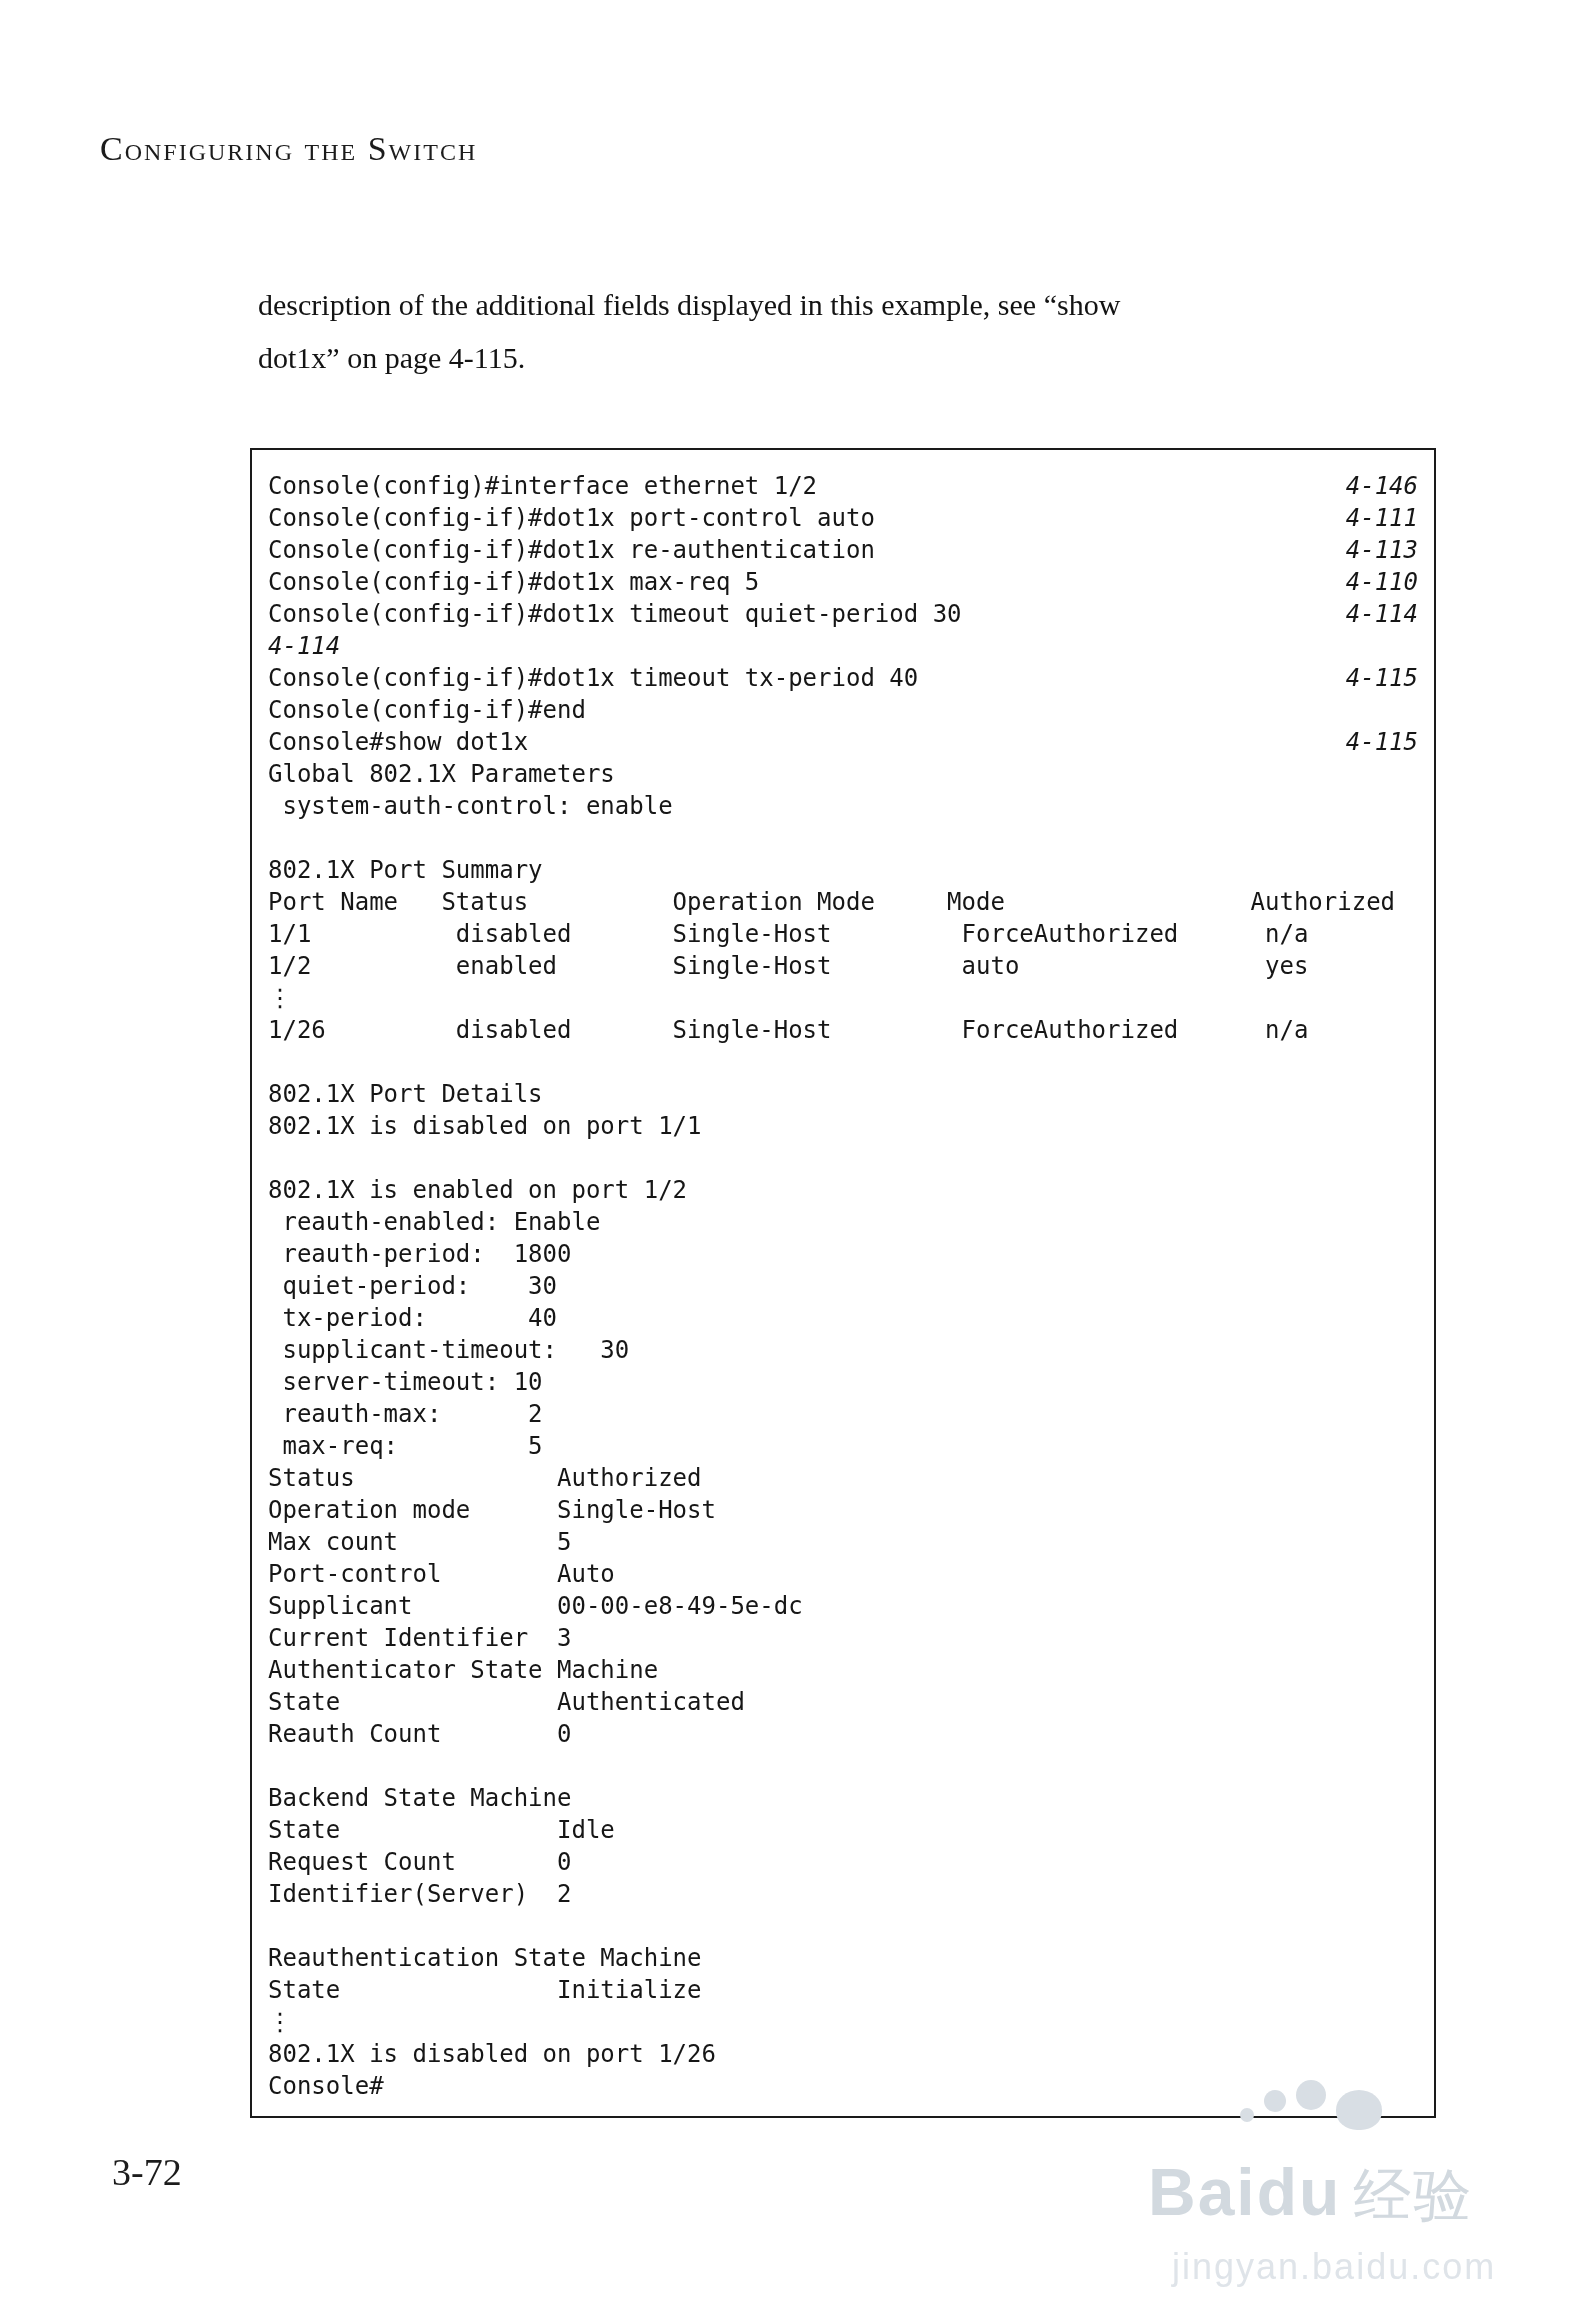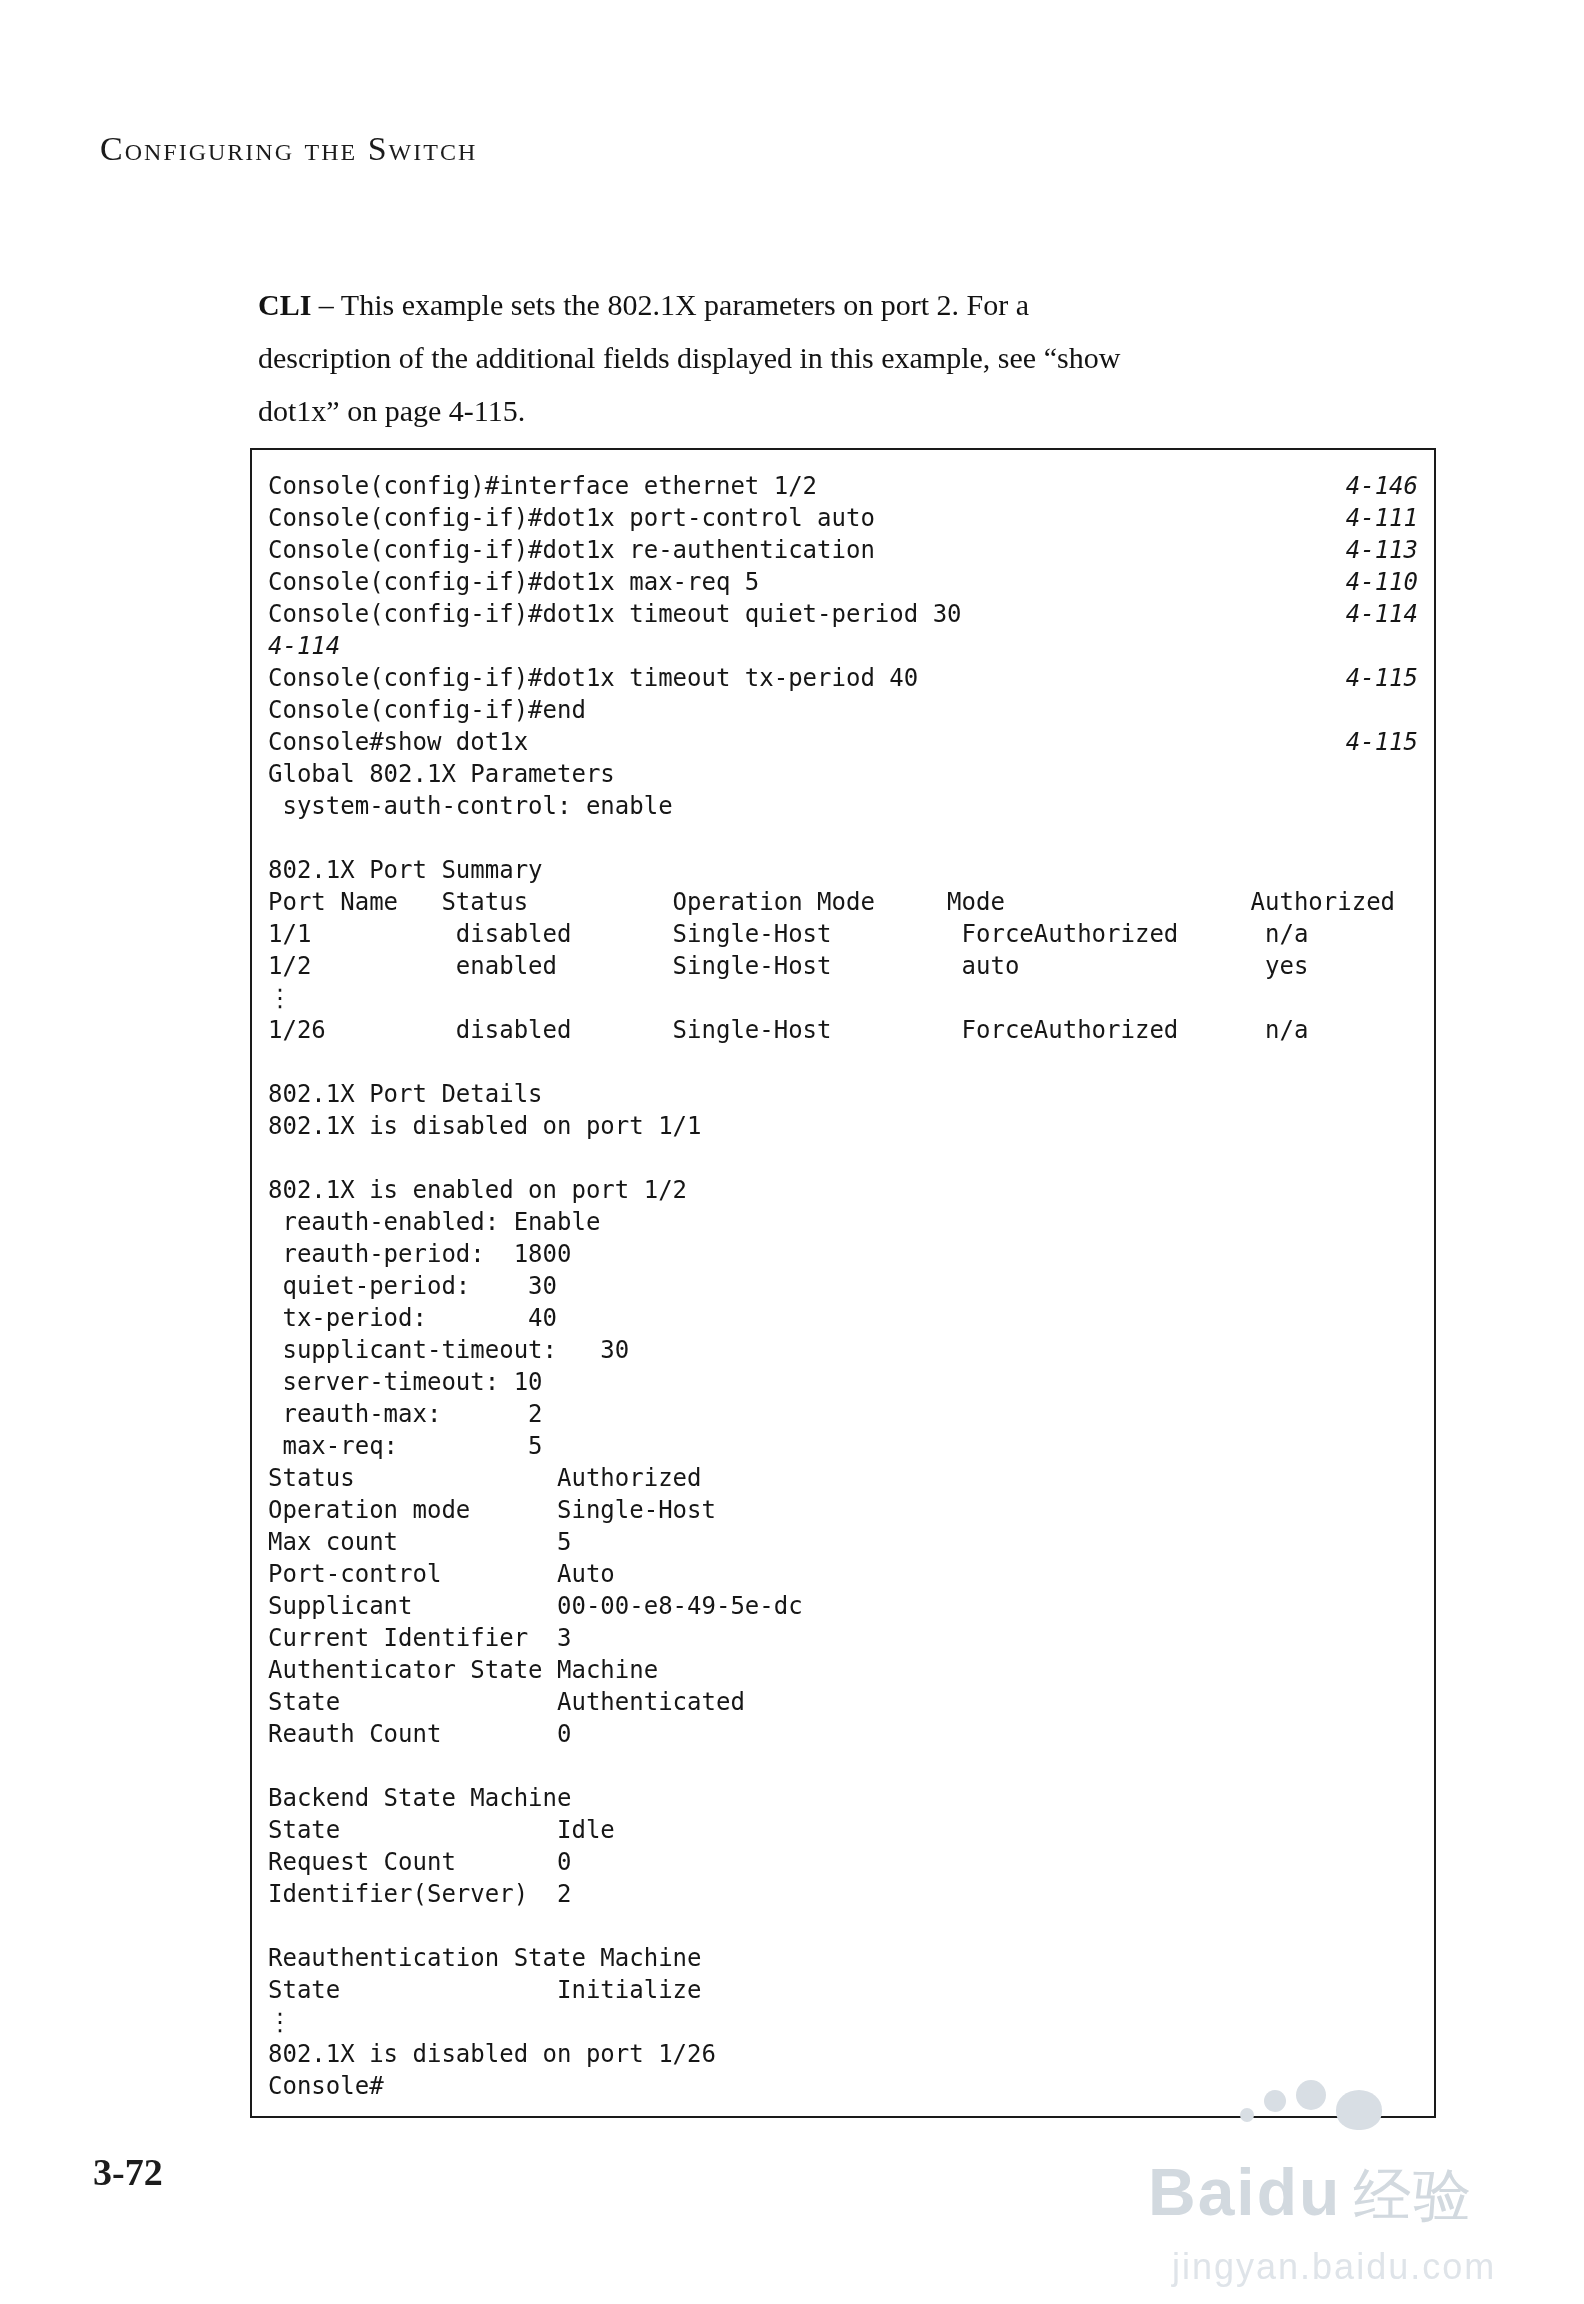--- a/index.html
+++ b/index.html
@@ -47,25 +47,24 @@
   }
   .code-line {
     display: flex;
     justify-content: space-between;
     min-height: 32px;
   }
   .code-text { white-space: pre; }
   .code-ref { white-space: pre; font-style: italic; }
   .page-number {
     position: absolute;
-    left: 93px;
+    left: 112px;
     top: 2150px;
     font-size: 38px;
     color: #1c1c1c;
-    font-weight: bold;
   }
   .watermark {
     position: absolute;
     left: 1120px;
     top: 2078px;
     width: 460px;
     height: 226px;
     font-family: "Liberation Sans", sans-serif;
     pointer-events: none;
   }
@@ -97,21 +96,20 @@
   }
 </style>
 </head>
 <body>
 
 <div class="page">
 
   <div class="running-header">Configuring the Switch</div>
 
   <div class="intro">
-    <div class="intro-line"><b>CLI</b><span> – This example sets the 802.1X parameters on port 2. For a</span></div>
     <div class="intro-line">description of the additional fields displayed in this example, see “show</div>
     <div class="intro-line">dot1x” on page 4-115.</div>
   </div>
 
   <div class="console-box">
       <div class="code-line">
         <span class="code-text">Console(config)#interface ethernet 1/2</span>
         <span class="code-ref">4-146</span>
       </div>
       <div class="code-line">

